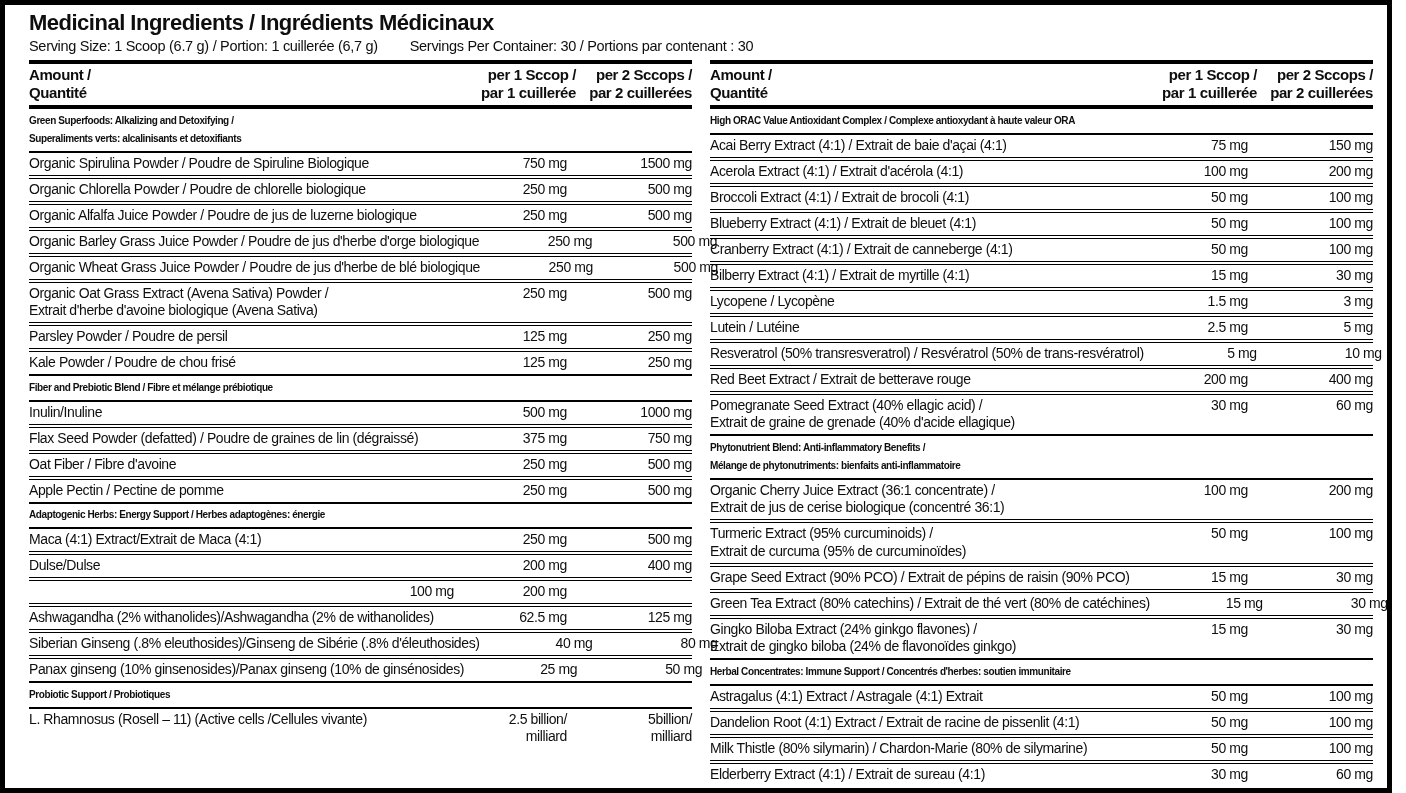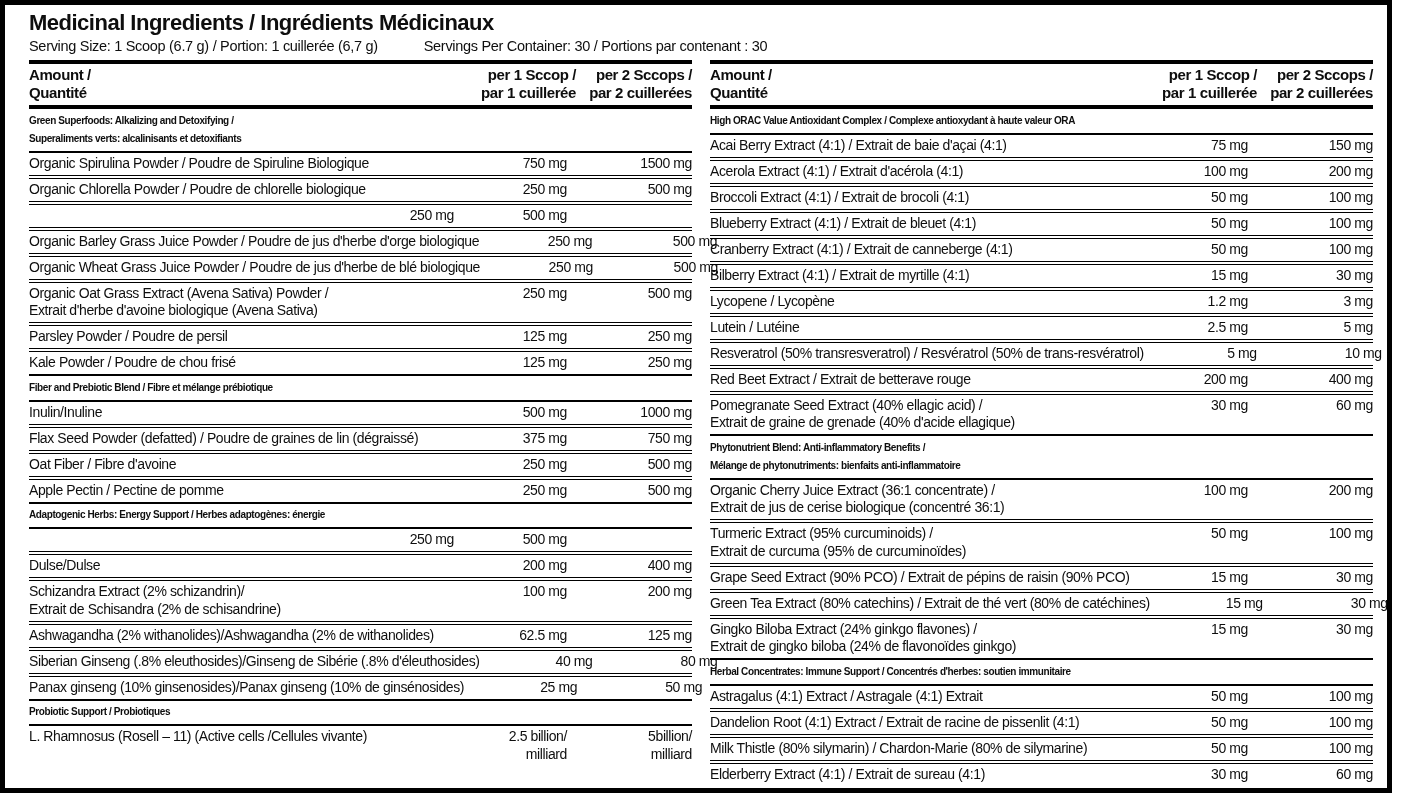--- a/index.html
+++ b/index.html
@@ -20,21 +20,21 @@
     font-weight:bold;
     line-height:26px;
     letter-spacing:-0.5px;
   }
   .serving{
     font-size:14.5px;
     line-height:19px;
     letter-spacing:-0.3px;
     margin:1px 0 4px 0;
   }
-  .spc{margin-left:46px;}
+  .spc{margin-left:32px;}
   .cols{display:flex;gap:18px;}
   .col{flex:1;min-width:0;}
   
   .colhead{
     display:grid;
     grid-template-columns:1fr 104px 116px;
     border-top:4px solid #000;
     border-bottom:4px solid #000;
     padding:2px 0 3px 0;
     font-weight:bold;
@@ -105,20 +105,21 @@
     <span class="cell-name">Organic Spirulina Powder / Poudre de Spiruline Biologique</span>
     <span class="cell-v1">750 mg</span>
     <span class="cell-v2">1500 mg</span>
   </div>
           <div class="row-item after-item">
     <span class="cell-name">Organic Chlorella Powder / Poudre de chlorelle biologique</span>
     <span class="cell-v1">250 mg</span>
     <span class="cell-v2">500 mg</span>
   </div>
           <div class="row-item after-item">
+    <span class="cell-name">Organic Alfalfa Juice Powder / Poudre de jus de luzerne biologique</span>
     <span class="cell-v1">250 mg</span>
     <span class="cell-v2">500 mg</span>
   </div>
           <div class="row-item after-item">
     <span class="cell-name">Organic Barley Grass Juice Powder / Poudre de jus d'herbe d'orge biologique</span>
     <span class="cell-v1">250 mg</span>
     <span class="cell-v2">500 mg</span>
   </div>
           <div class="row-item after-item">
     <span class="cell-name">Organic Wheat Grass Juice Powder / Poudre de jus d'herbe de blé biologique</span>
@@ -157,31 +158,30 @@
     <span class="cell-v1">250 mg</span>
     <span class="cell-v2">500 mg</span>
   </div>
           <div class="row-item after-item">
     <span class="cell-name">Apple Pectin / Pectine de pomme</span>
     <span class="cell-v1">250 mg</span>
     <span class="cell-v2">500 mg</span>
   </div>
           <div class="row-section"><span>Adaptogenic Herbs: Energy Support / Herbes adaptogènes: énergie</span></div>
           <div class="row-item">
+    <span class="cell-name">Maca (4:1) Extract/Extrait de Maca (4:1)</span>
     <span class="cell-v1">250 mg</span>
     <span class="cell-v2">500 mg</span>
   </div>
           <div class="row-item after-item">
     <span class="cell-name">Dulse/Dulse</span>
     <span class="cell-v1">200 mg</span>
     <span class="cell-v2">400 mg</span>
   </div>
           <div class="row-item after-item">
-    <span class="cell-name">Schizandra Extract (2% schizandrin)/
-Extrait de Schisandra (2% de schisandrine)</span>
     <span class="cell-v1">100 mg</span>
     <span class="cell-v2">200 mg</span>
   </div>
           <div class="row-item after-item">
     <span class="cell-name">Ashwagandha (2% withanolides)/Ashwagandha (2% de withanolides)</span>
     <span class="cell-v1">62.5 mg</span>
     <span class="cell-v2">125 mg</span>
   </div>
           <div class="row-item after-item">
     <span class="cell-name">Siberian Ginseng (.8% eleuthosides)/Ginseng de Sibérie (.8% d'éleuthosides)</span>
@@ -246,21 +246,21 @@
     <span class="cell-v1">50 mg</span>
     <span class="cell-v2">100 mg</span>
   </div>
           <div class="row-item after-item">
     <span class="cell-name">Bilberry Extract (4:1) / Extrait de myrtille (4:1)</span>
     <span class="cell-v1">15 mg</span>
     <span class="cell-v2">30 mg</span>
   </div>
           <div class="row-item after-item">
     <span class="cell-name">Lycopene / Lycopène</span>
-    <span class="cell-v1">1.2 mg</span>
+    <span class="cell-v1">1.5 mg</span>
     <span class="cell-v2">3 mg</span>
   </div>
           <div class="row-item after-item">
     <span class="cell-name">Lutein / Lutéine</span>
     <span class="cell-v1">2.5 mg</span>
     <span class="cell-v2">5 mg</span>
   </div>
           <div class="row-item after-item">
     <span class="cell-name">Resveratrol (50% transresveratrol) / Resvératrol (50% de trans-resvératrol)</span>
     <span class="cell-v1">5 mg</span>

